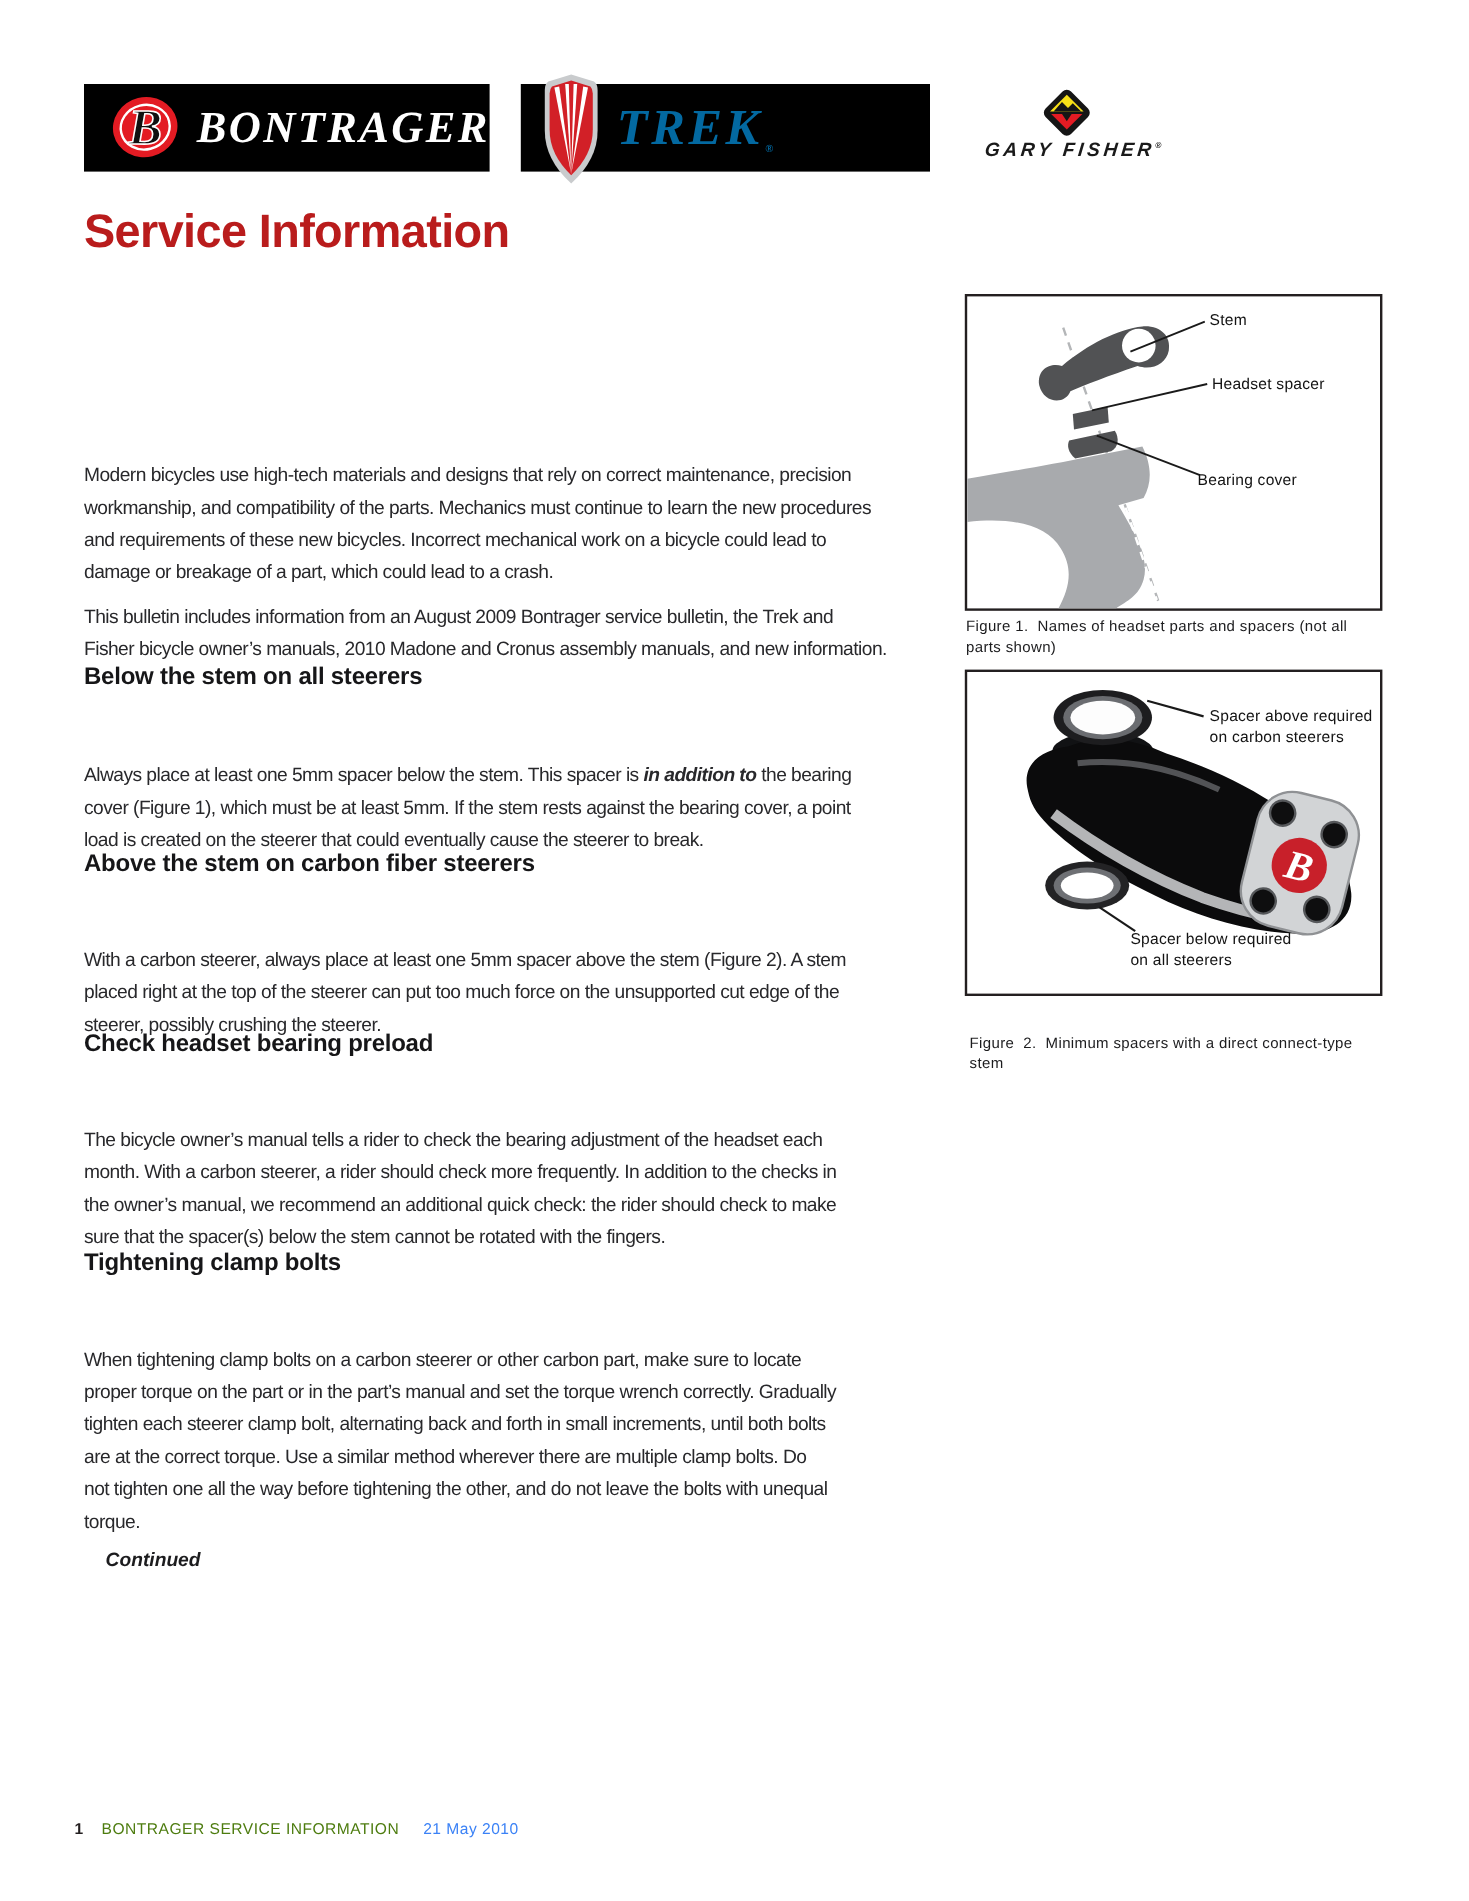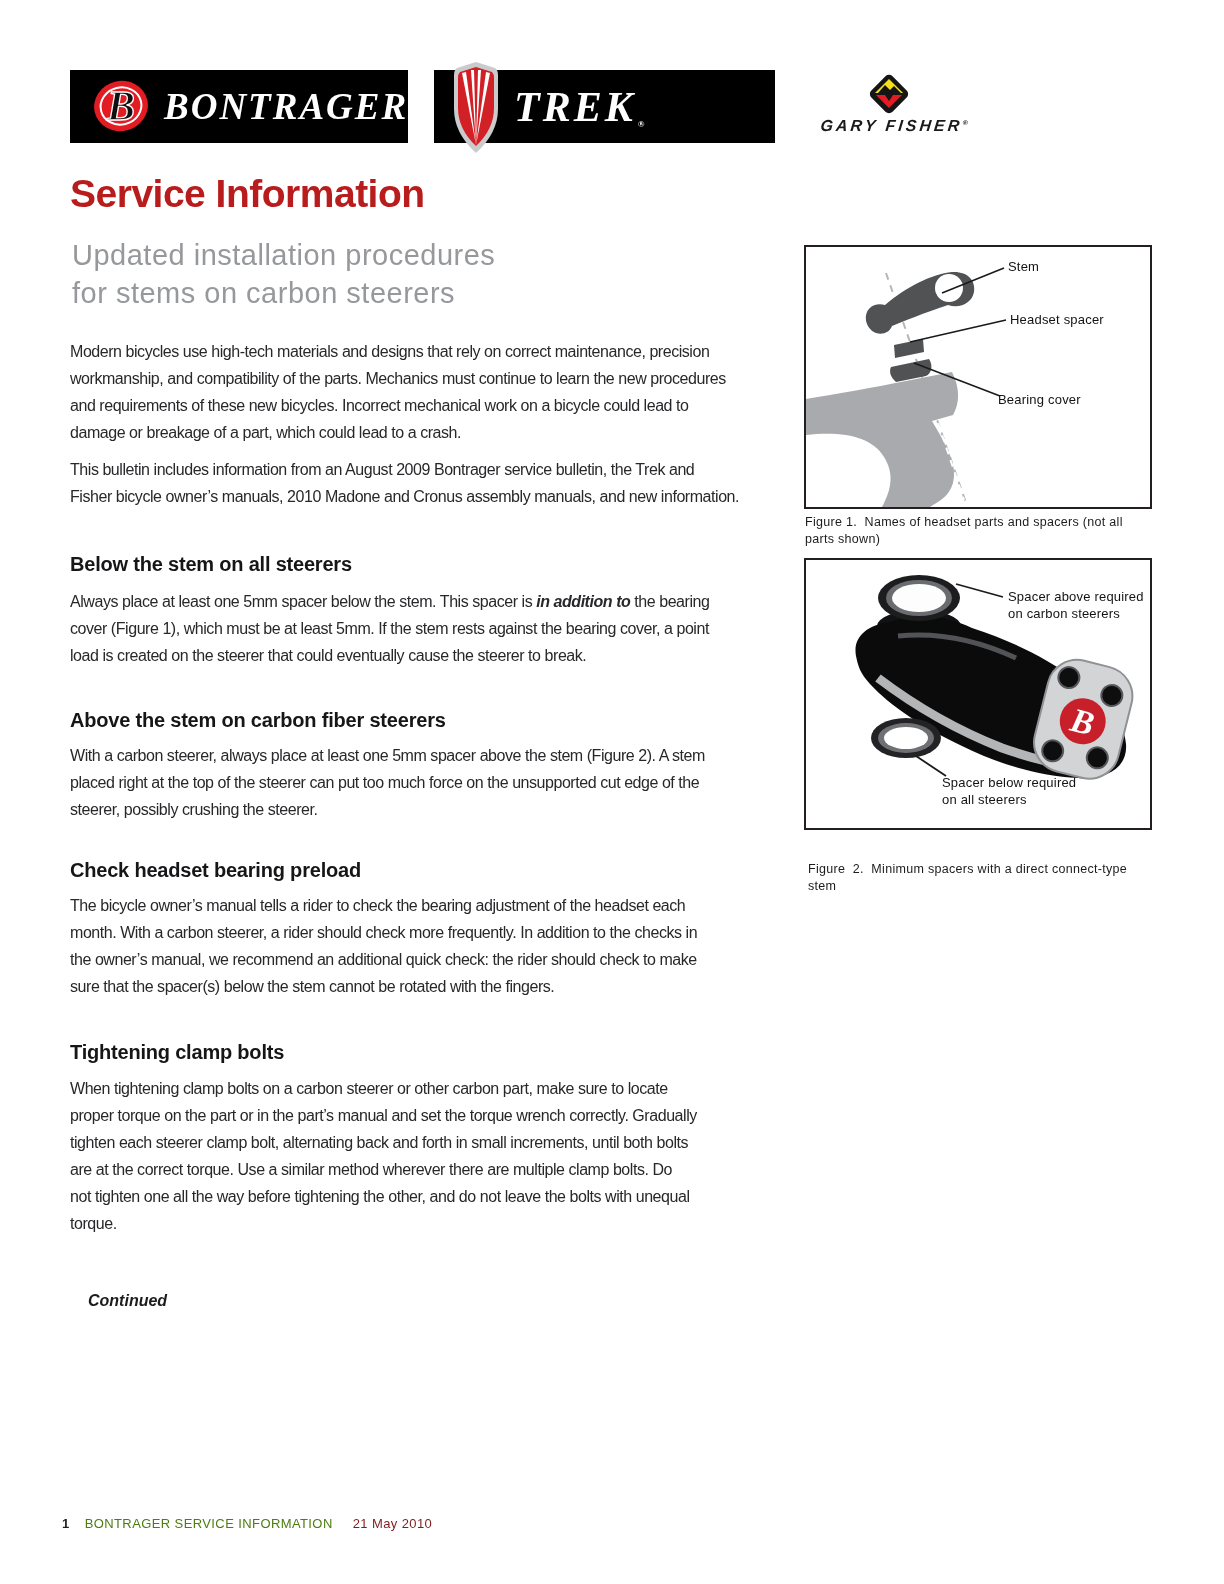--- a/index.html
+++ b/index.html
@@ -14,21 +14,21 @@
   .trek-box { left:434px; top:70px; width:341px; height:73px; }
   .bontrager-emblem { position:absolute; left:22px; top:7px; }
   .bontrager-word {
     position:absolute; left:84px; top:0; height:73px; display:flex; align-items:center;
     color:#fff; font-family:"Liberation Serif", serif; font-weight:bold; font-style:italic;
     font-size:37px; letter-spacing:2px; white-space:nowrap;margin-left:10px;
   }
   .trek-shield { position:absolute; left:16px; top:-11px; }
   .trek-word {
     position:absolute; left:80px; top:0; height:73px; display:flex; align-items:center;
-    color:#ffffff; font-family:"Liberation Serif", serif; font-weight:bold; font-style:italic;
+    color:#0369a1; font-family:"Liberation Serif", serif; font-weight:bold; font-style:italic;
     font-size:42px; letter-spacing:3px; white-space:nowrap;
   }
   .reg-mark { font-size:9px; font-style:normal; letter-spacing:0; align-self:flex-end; margin:0 0 14px 2px; }
   .gf-logo { position:absolute; left:866px; top:71px; }
   .gf-word {
     position:absolute; left:806px; top:117px; width:176px; text-align:center;
     font-weight:bold; font-style:italic; font-size:16px; letter-spacing:3px;
     color:#1a1a1a; transform:skewX(-6deg); white-space:nowrap;
   }
   .gf-word .reg-mark { font-size:7px; margin:0; vertical-align:super; }
@@ -37,21 +37,21 @@
     position:absolute; left:70px; top:172px; font-size:39px; font-weight:bold;
     letter-spacing:-0.5px; color:#b91c1c; white-space:nowrap;
   }
   .doc-subtitle {
     position:absolute; left:72px; top:236px; font-size:29px; line-height:38px;
     letter-spacing:0.5px; color:#96989B; white-space:pre-line;
   }
   
   .para {
     position:absolute; left:70px; font-size:16px; line-height:27px;
-    letter-spacing:-0.45px; color:#28282B; white-space:pre;
+    letter-spacing:-0.45px; color:#28282B; white-space:pre;margin-top:45px;
   }
   .para .em { font-weight:bold; font-style:italic; }
   .sec-heading {
     position:absolute; left:70px; font-size:20px; font-weight:bold;
     letter-spacing:-0.2px; color:#161618; white-space:nowrap;
   }
   .continued {
     position:absolute; left:88px; top:1292px; font-size:16px; font-weight:bold;
     font-style:italic; color:#1c1c1e;
   }
@@ -70,21 +70,21 @@
   }
   .fig1-caption { left:805px; top:514px; }
   .fig2-caption { left:808px; top:837px;margin-top:24px; }
   
   .footer {
     position:absolute; left:62px; top:1516px; font-size:13px; letter-spacing:0.4px;
     display:flex; align-items:baseline; white-space:nowrap;
   }
   .footer .page-num { font-weight:bold; color:#231f20; margin-right:15px; }
   .footer .doc-name { color:#4d7c0f; margin-right:20px; }
-  .footer .doc-date { color:#7f1d1d;text-align:right; }
+  .footer .doc-date { color:#3b82f6;text-align:right; }
   svg text { font-family:"Liberation Serif", serif; }
 </style>
 </head>
 <body>
 
 <div class="page">
 
   <div class="logo-box bontrager-box">
     <svg class="bontrager-emblem" width="58" height="58" viewBox="0 0 58 58">
       <ellipse cx="29" cy="29" rx="27" ry="25" fill="#e31b23" transform="rotate(-14 29 29)"></ellipse>
@@ -117,22 +117,20 @@
       <rect x="8" y="8" width="30" height="30" rx="5" transform="rotate(45 23 23)" fill="#151515"></rect>
       <polygon points="23,8 37,22 9,22" fill="#f7e017"></polygon>
       <polygon points="12,22 19,14 24,19 28,15 35,22" fill="#151515"></polygon>
       <polygon points="10,24 36,24 23,37" fill="#e31b23"></polygon>
       <polygon points="19,24 23,30 27,24" fill="#151515"></polygon>
     </svg>
     <div class="gf-word"><span>GARY FISHER</span><span class="reg-mark">®</span></div>
   </div>
 
   <div class="doc-title">Service Information</div>
-  <div class="doc-subtitle">Updated installation procedures
-for stems on carbon steerers</div>
 
   <div class="para" style="top:338px">Modern bicycles use high-tech materials and designs that rely on correct maintenance, precision
 workmanship, and compatibility of the parts. Mechanics must continue to learn the new procedures
 and requirements of these new bicycles. Incorrect mechanical work on a bicycle could lead to
 damage or breakage of a part, which could lead to a crash.</div>
   <div class="para" style="top:456px">This bulletin includes information from an August 2009 Bontrager service bulletin, the Trek and
 Fisher bicycle owner’s manuals, 2010 Madone and Cronus assembly manuals, and new information.</div>
 
   <div class="sec-heading" style="top:553px">Below the stem on all steerers</div>
   <div class="para" style="top:588px"><span>Always place at least one 5mm spacer below the stem. This spacer is </span><span class="em">in addition to</span><span> the bearing

